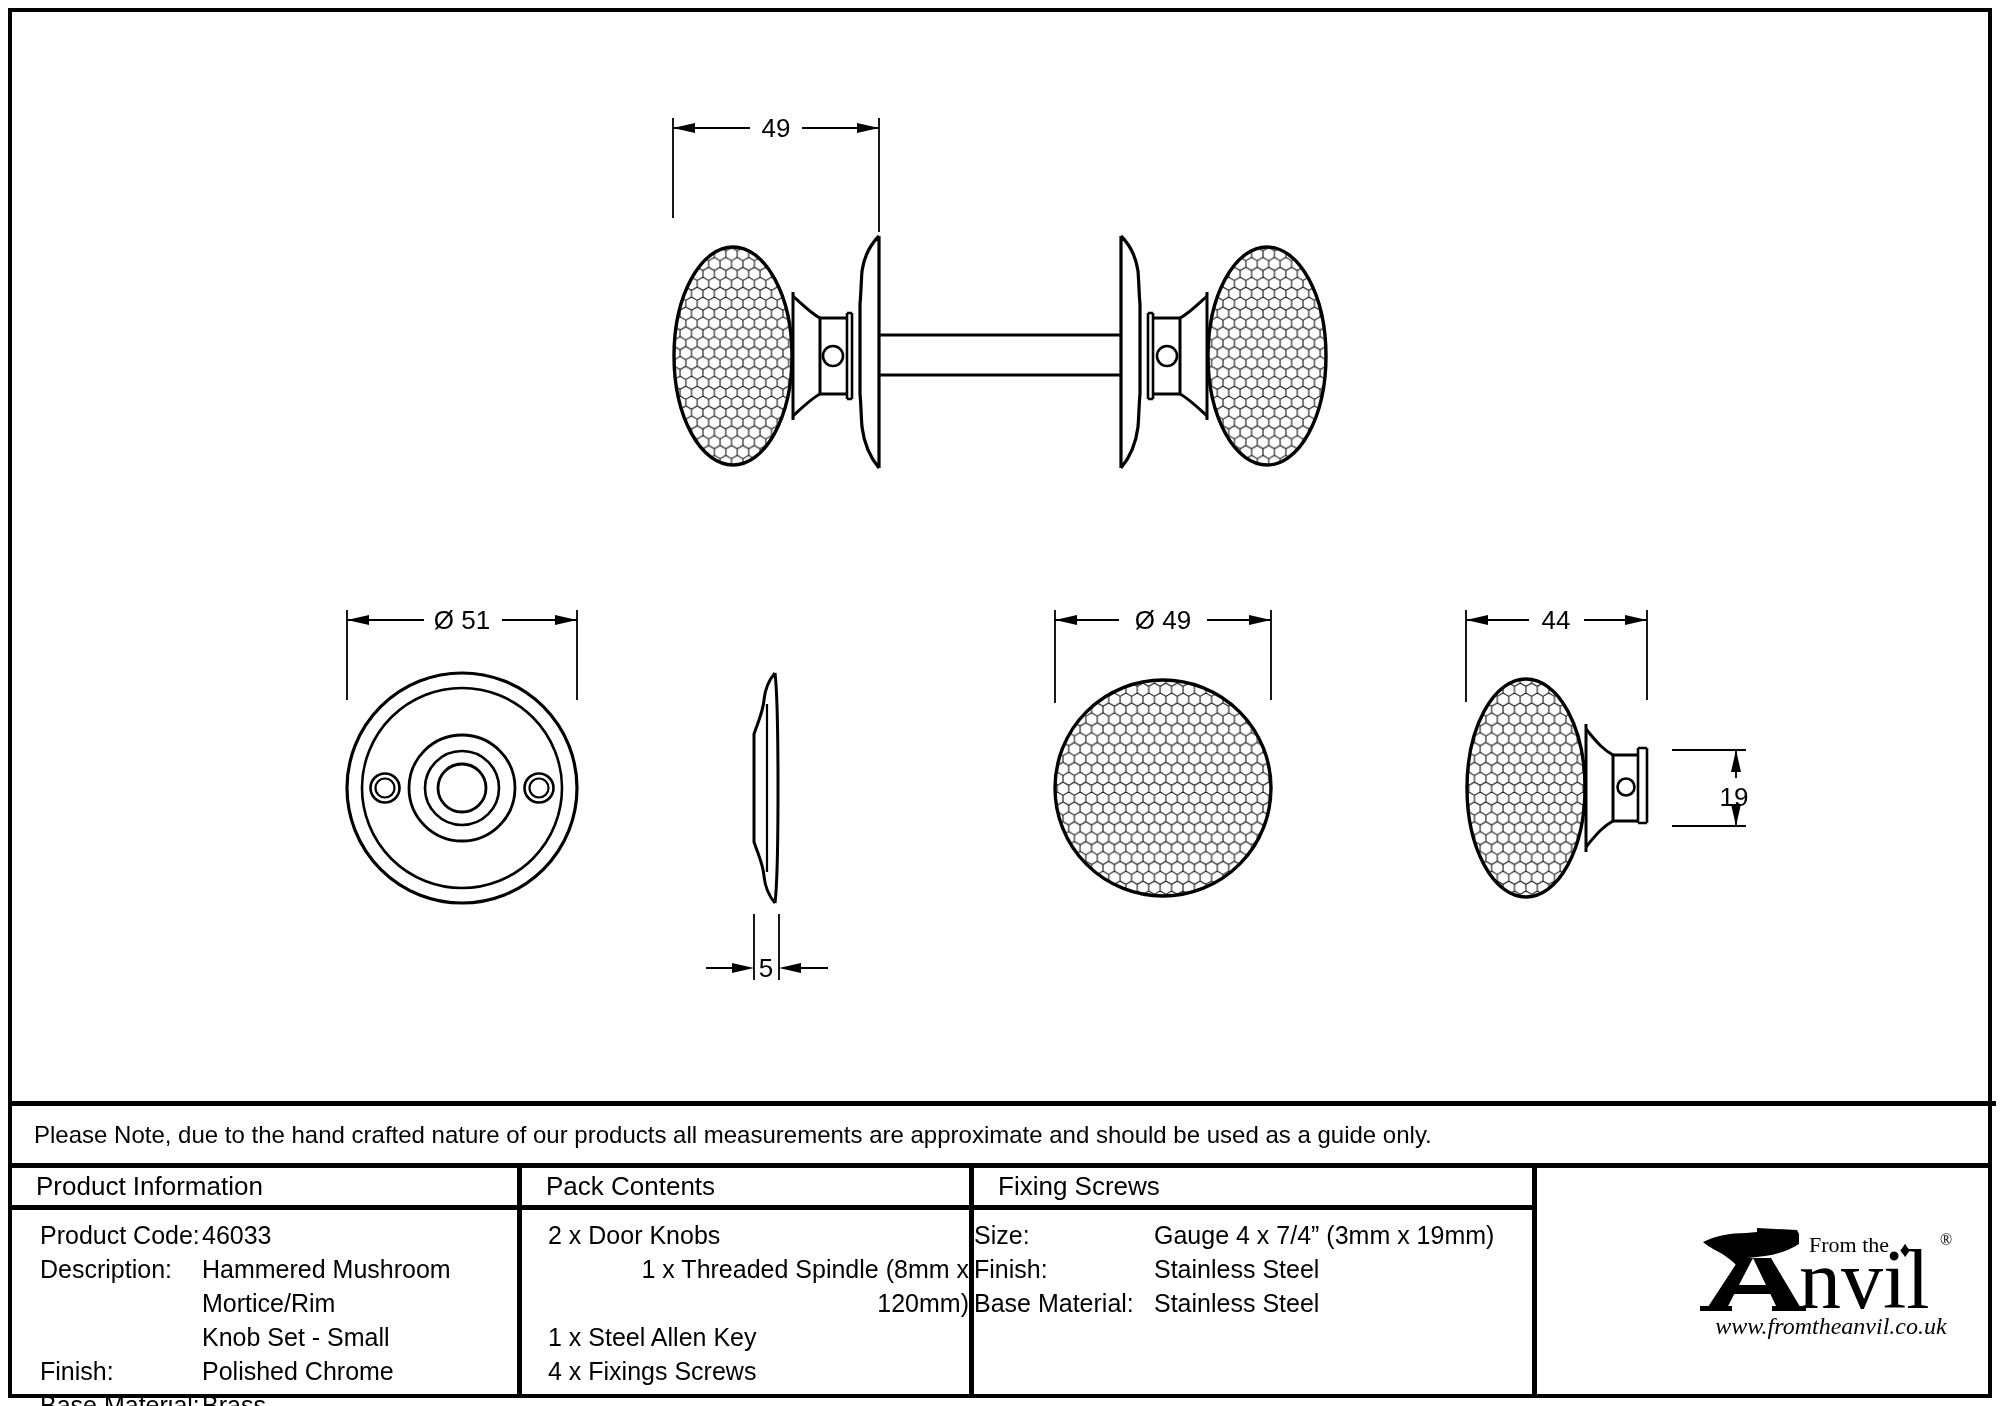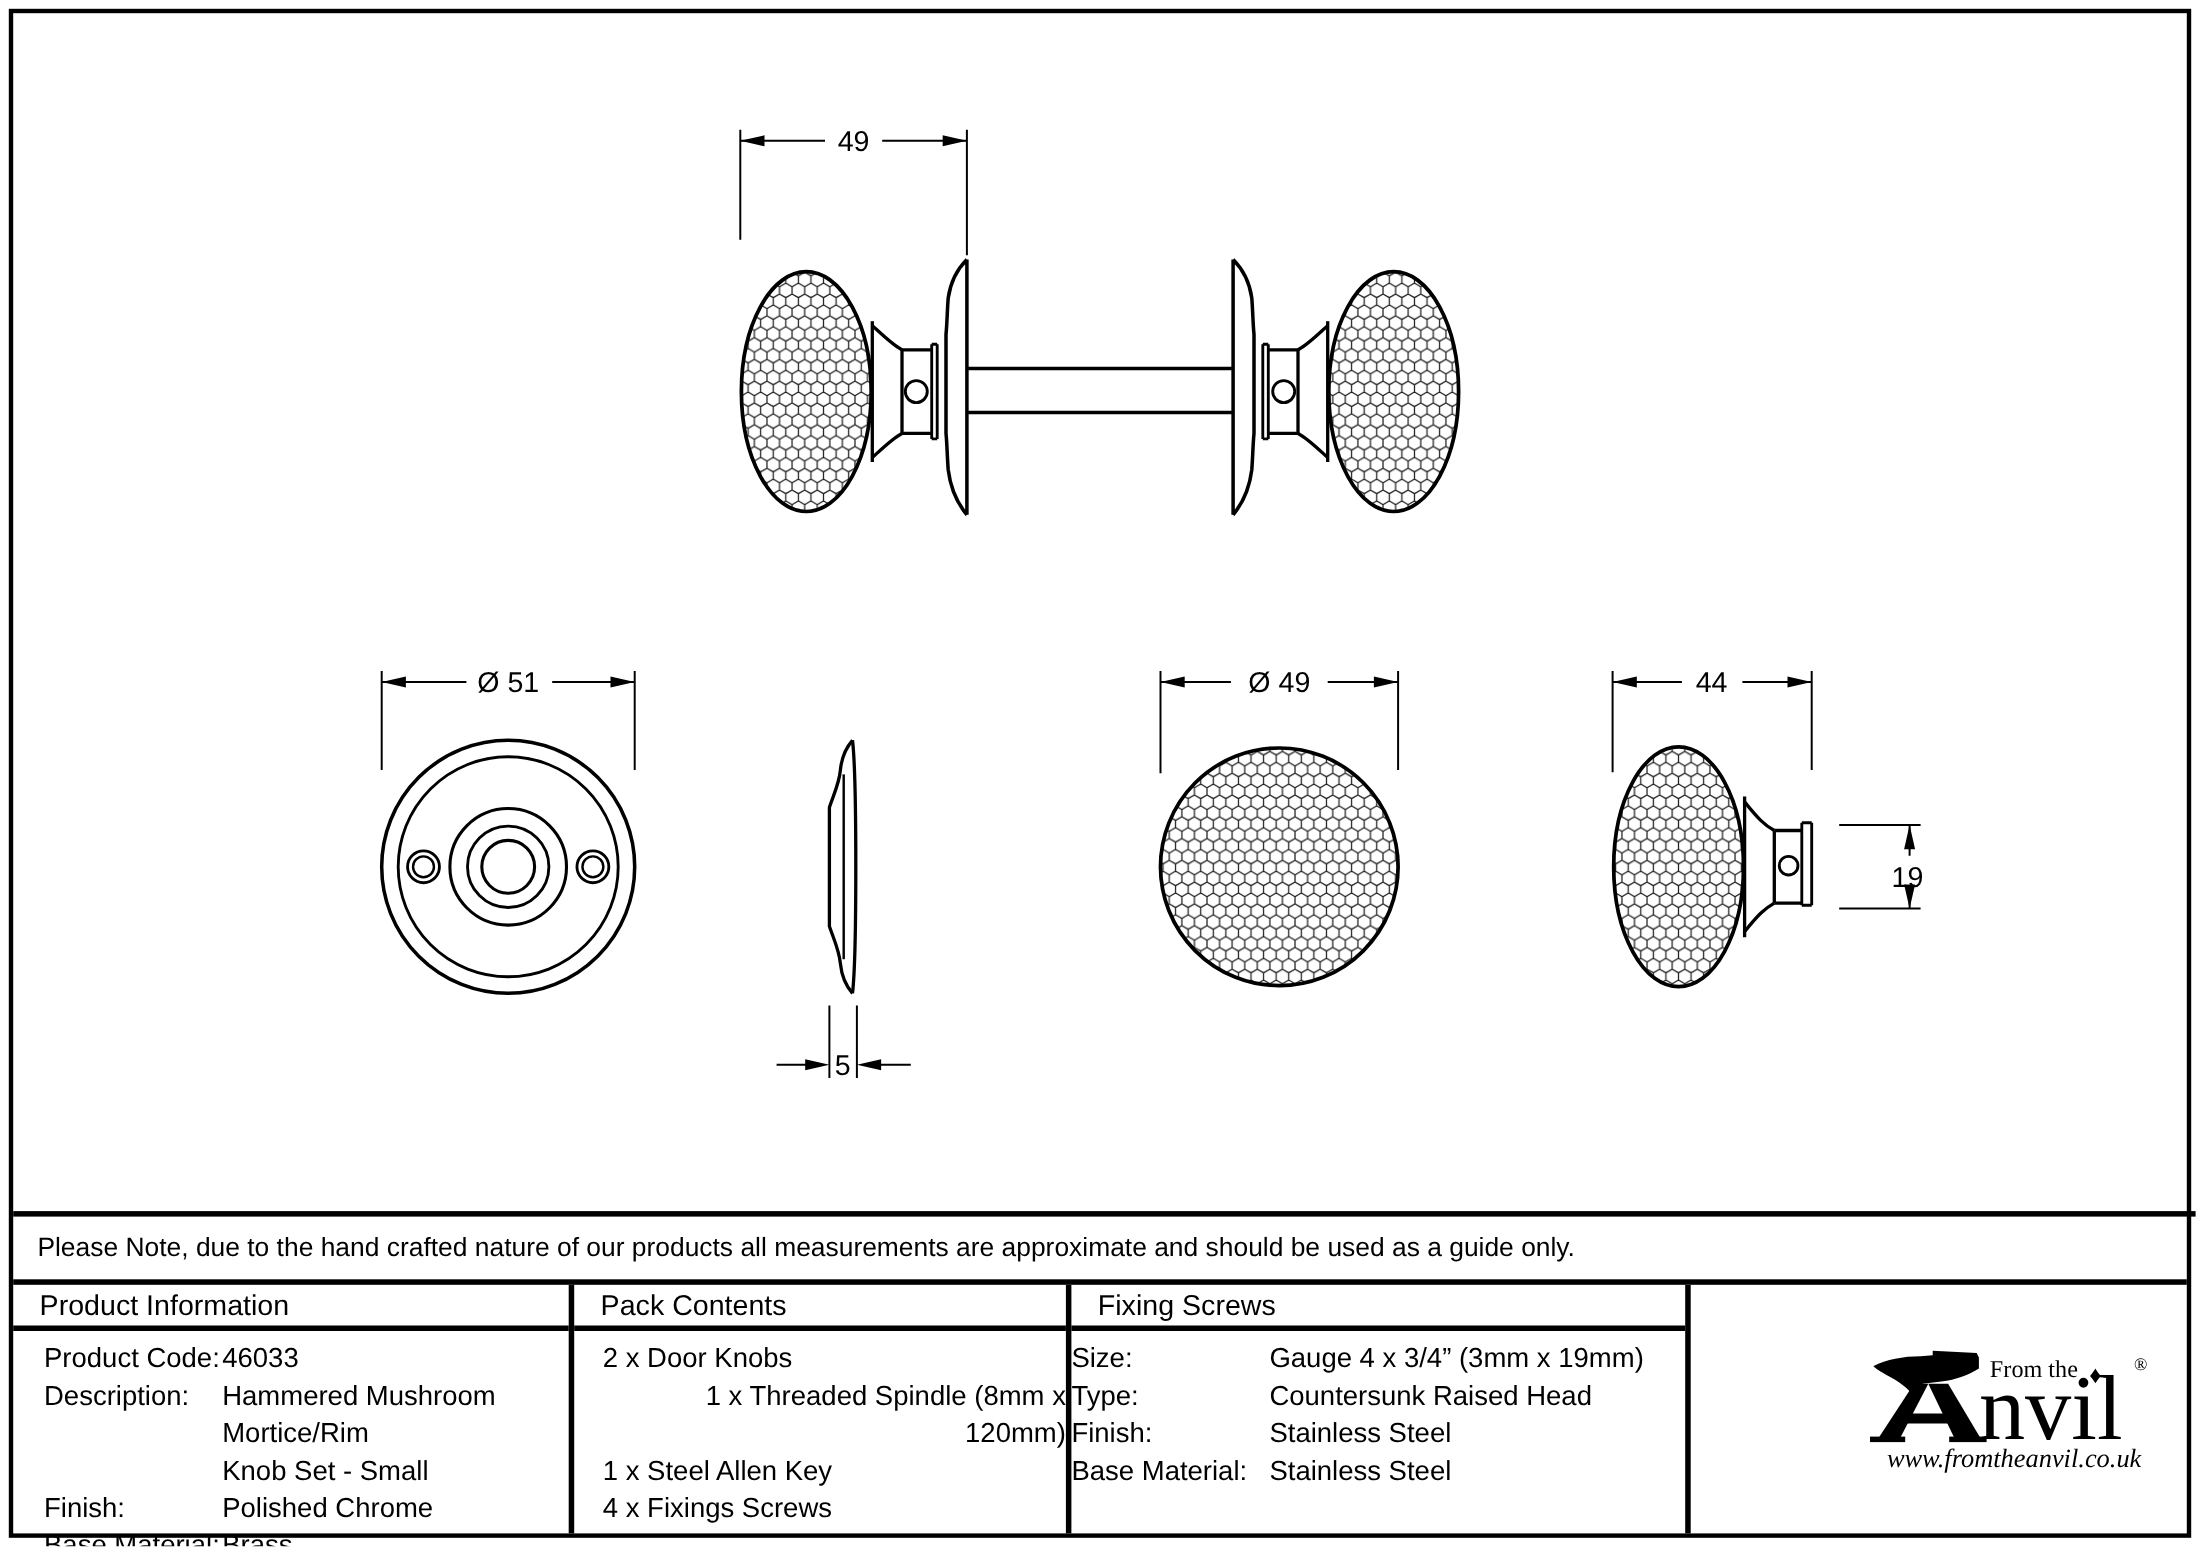--- a/index.html
+++ b/index.html
@@ -83,25 +83,21 @@
       </div>
     </div>
 
     <div class="col col-3">
       <div class="col-header">
         <span>Fixing Screws</span>
       </div>
       <div class="col-body">
         <div class="kv-row">
           <span class="kv-label">Size:</span>
-          <span class="kv-value">Gauge 4 x 3/4” (3mm x 19mm)</span>
-        </div>
-        <div class="kv-row">
-          <span class="kv-label">Type:</span>
-          <span class="kv-value">Countersunk Raised Head</span>
+          <span class="kv-value">Gauge 4 x 7/4” (3mm x 19mm)</span>
         </div>
         <div class="kv-row">
           <span class="kv-label">Finish:</span>
           <span class="kv-value">Stainless Steel</span>
         </div>
         <div class="kv-row">
           <span class="kv-label">Base Material:</span>
           <span class="kv-value">Stainless Steel</span>
         </div>
       </div>

